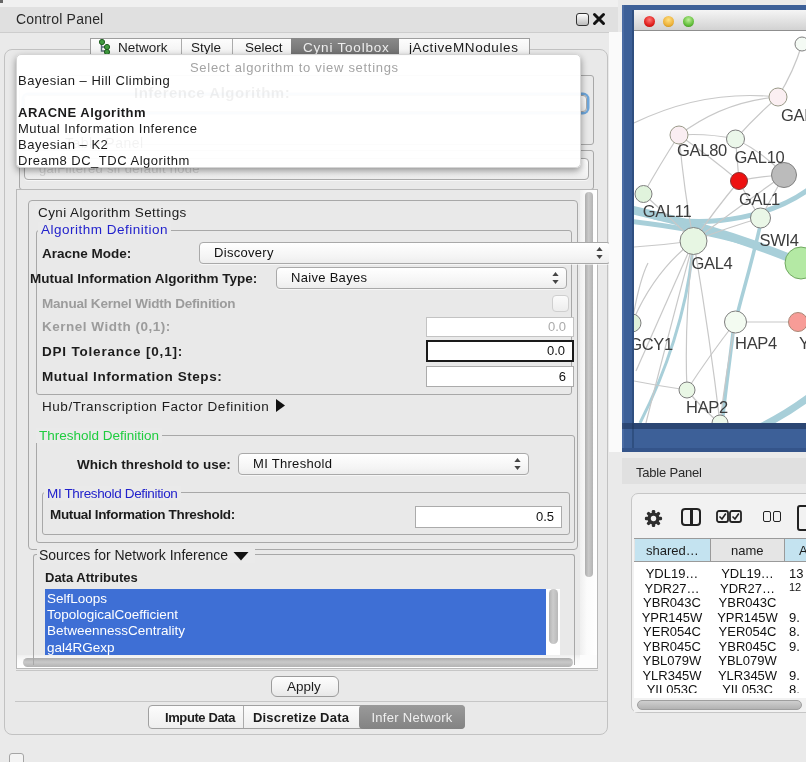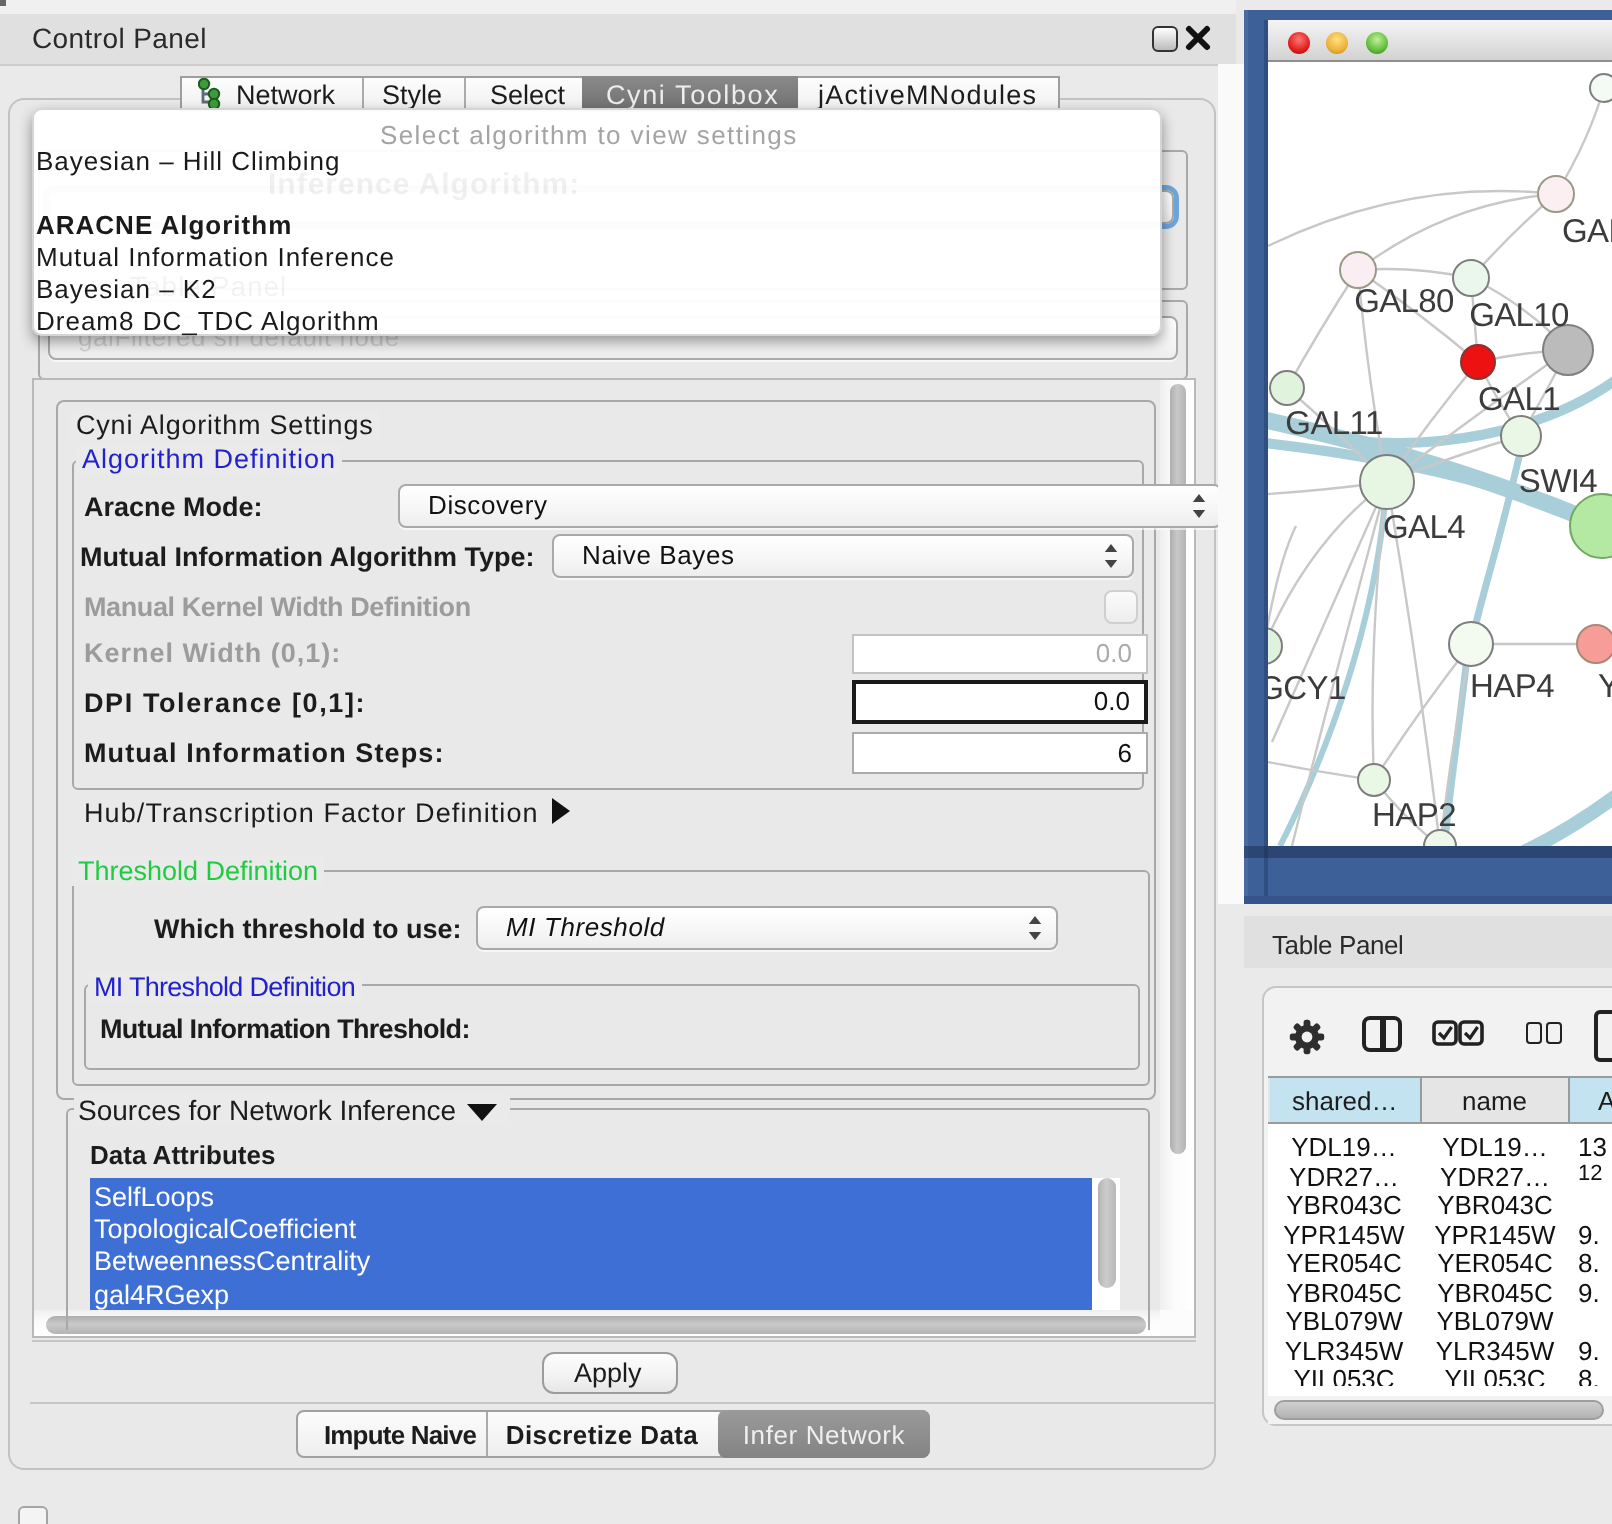--- a/index.html
+++ b/index.html
@@ -71,21 +71,21 @@
 
 <div class="lbl b" style="left:42px;top:246px;">Aracne Mode:</div>
 <div class="combo" style="left:155px;top:242px;width:410px;margin-left:44px;">
       <span class="ct">Discovery</span>
 <svg width="9" height="14" viewBox="0 0 9 14">
         <path d="M4.5 1 L7.6 5 H1.4 Z" fill="#444"></path>
         <path d="M4.5 13 L1.4 9 H7.6 Z" fill="#444"></path>
       </svg>
     </div>
 
-<div class="lbl b" style="left:40px;top:271px;">Mutual Information Algorithm Type:</div>
+<div class="lbl b" style="left:30px;top:271px;">Mutual Information Algorithm Type:</div>
 <div class="combo" style="left:276px;top:267px;width:289px;">
       <span class="ct">Naive Bayes</span>
 <svg width="9" height="14" viewBox="0 0 9 14">
         <path d="M4.5 1 L7.6 5 H1.4 Z" fill="#444"></path>
         <path d="M4.5 13 L1.4 9 H7.6 Z" fill="#444"></path>
       </svg>
     </div>
 
 <div class="lbl b dis" style="left:42px;top:296px;letter-spacing:-0.2px;">Manual Kernel Width Definition</div>
 <div class="abs" style="left:552px;top:295px;width:15px;height:15px;border:1px solid #CFCFCF;border-radius:4px;background:linear-gradient(#FBFBFB,#EDEDED);"></div>
@@ -101,31 +101,32 @@
 
 <div class="lbl" style="left:42px;top:399px;letter-spacing:0.55px;">Hub/Transcription Factor Definition</div>
 <svg class="abs" style="left:274px;top:398px;" width="13" height="15" viewBox="0 0 13 15">
       <path d="M2 1 L11 7.5 L2 14 Z" fill="#111"></path>
     </svg>
 
 <div class="gbox" style="left:36px;top:435px;width:537px;height:106px;"></div>
 <div class="lbl" style="left:36px;top:428px;background:#EAEAEA;padding:0 3px;color:#1FCC3F;">Threshold Definition</div>
 
 <div class="lbl b" style="left:77px;top:457px;">Which threshold to use:</div>
-<div class="combo" style="left:238px;top:453px;width:289px;font-style:italic;">
+<div class="combo" style="left:238px;top:453px;width:289px;">
       <span class="ct">MI Threshold</span>
 <svg width="9" height="14" viewBox="0 0 9 14">
         <path d="M4.5 1 L7.6 5 H1.4 Z" fill="#444"></path>
         <path d="M4.5 13 L1.4 9 H7.6 Z" fill="#444"></path>
       </svg>
     </div>
 
 <div class="gbox" style="left:42px;top:492px;width:526px;height:41px;"></div>
 <div class="lbl" style="left:44px;top:486px;background:#EAEAEA;padding:0 3px;letter-spacing:-0.35px;color:#2222CC;">MI Threshold Definition</div>
 <div class="lbl b" style="left:50px;top:507px;letter-spacing:-0.35px;">Mutual Information Threshold:</div>
+<div class="field" style="left:415px;top:506px;width:147px;height:22px;line-height:20px;">0.5</div>
 
 <div class="gbox" style="left:33px;top:554px;width:540px;height:110px;border-bottom:none;border-bottom-left-radius:0;border-bottom-right-radius:0;"></div>
 <div class="lbl" style="left:37px;top:547px;background:#EAEAEA;padding:0 2px;font-size:14px;width:214px;">Sources for Network Inference</div>
 <svg class="abs" style="left:233px;top:551px;" width="16" height="10" viewBox="0 0 16 10">
       <path d="M0.5 1 L15.5 1 L8 9.5 Z" fill="#111"></path>
     </svg>
 <div class="lbl b" style="left:45px;top:570px;font-size:13px;">Data Attributes</div>
 
 <div class="abs" style="left:45px;top:589px;width:515px;height:66px;background:#fff;"></div>
 <div class="abs" style="left:45px;top:589px;width:501px;height:66px;background:#3E6FD5;"></div>
@@ -135,21 +136,21 @@
 <div class="lbl" style="left:47px;top:639.8px;color:#fff;">gal4RGexp</div>
 <div class="abs" style="left:549px;top:589px;width:9px;height:55px;background:linear-gradient(90deg,#B3B3B3,#CCCCCC 45%,#B8B8B8);border-radius:5px;"></div>
 
 <div class="abs" style="left:16px;top:670px;width:582px;height:1px;background:#C6C6C6;"></div>
 <div class="abs" style="left:271px;top:676px;width:66px;height:19px;border:1px solid #9C9C9C;border-radius:6px;background:linear-gradient(#FDFDFD,#F2F2F2 60%,#E7E7E7);"></div>
 <div class="lbl" style="left:287px;top:679px;font-size:13.5px;">Apply</div>
 <div class="abs" style="left:15px;top:701px;width:593px;height:1px;background:#C6C6C6;"></div>
 
 <div class="abs" style="left:148px;top:705px;width:317px;height:24px;background:linear-gradient(#FCFCFC,#EEEEEE);border:1px solid #A0A0A0;border-radius:4px;box-sizing:border-box;"></div>
 <div class="abs" style="left:243px;top:706px;width:1px;height:22px;background:#ABABAB;"></div>
-<div class="lbl" style="left:156px;top:710px;width:88px;text-align:center;font-size:13px;font-weight:bold;letter-spacing:-0.4px;">Impute Naive</div>
+<div class="lbl" style="left:156px;top:710px;width:88px;text-align:center;font-size:13px;font-weight:bold;letter-spacing:-0.4px;">Impute Data</div>
 <div class="lbl" style="left:243px;top:710px;width:116px;text-align:center;font-size:13px;font-weight:bold;letter-spacing:0.2px;">Discretize Data</div>
 <div class="abs" style="left:359px;top:705px;width:106px;height:24px;background:linear-gradient(#9A9A9A,#838383);border-radius:4px;"></div>
 <div class="lbl" style="left:359px;top:710px;width:106px;text-align:center;font-size:13px;letter-spacing:0.3px;color:#EFEFEF;">Infer Network</div>
 
 <div class="abs" style="left:9px;top:753px;width:13px;height:13px;border:1px solid #A5A5A5;border-radius:3px;background:#F4F4F4;"></div>
 
 <div class="abs" style="left:615px;top:371px;width:3px;height:3px;border-radius:2px;background:#8A8A8A;"></div>
 
 <div class="abs" style="left:16px;top:54px;width:565px;height:114px;background:rgba(255,255,255,0.97);border:1px solid #D5D5D5;border-radius:5px;box-shadow:0 3px 7px rgba(0,0,0,0.4);box-sizing:border-box;z-index:30;">
 <div class="popitem" style="left:173px;top:5px;letter-spacing:0.7px;color:#A4A4A4;">Select algorithm to view settings</div>

